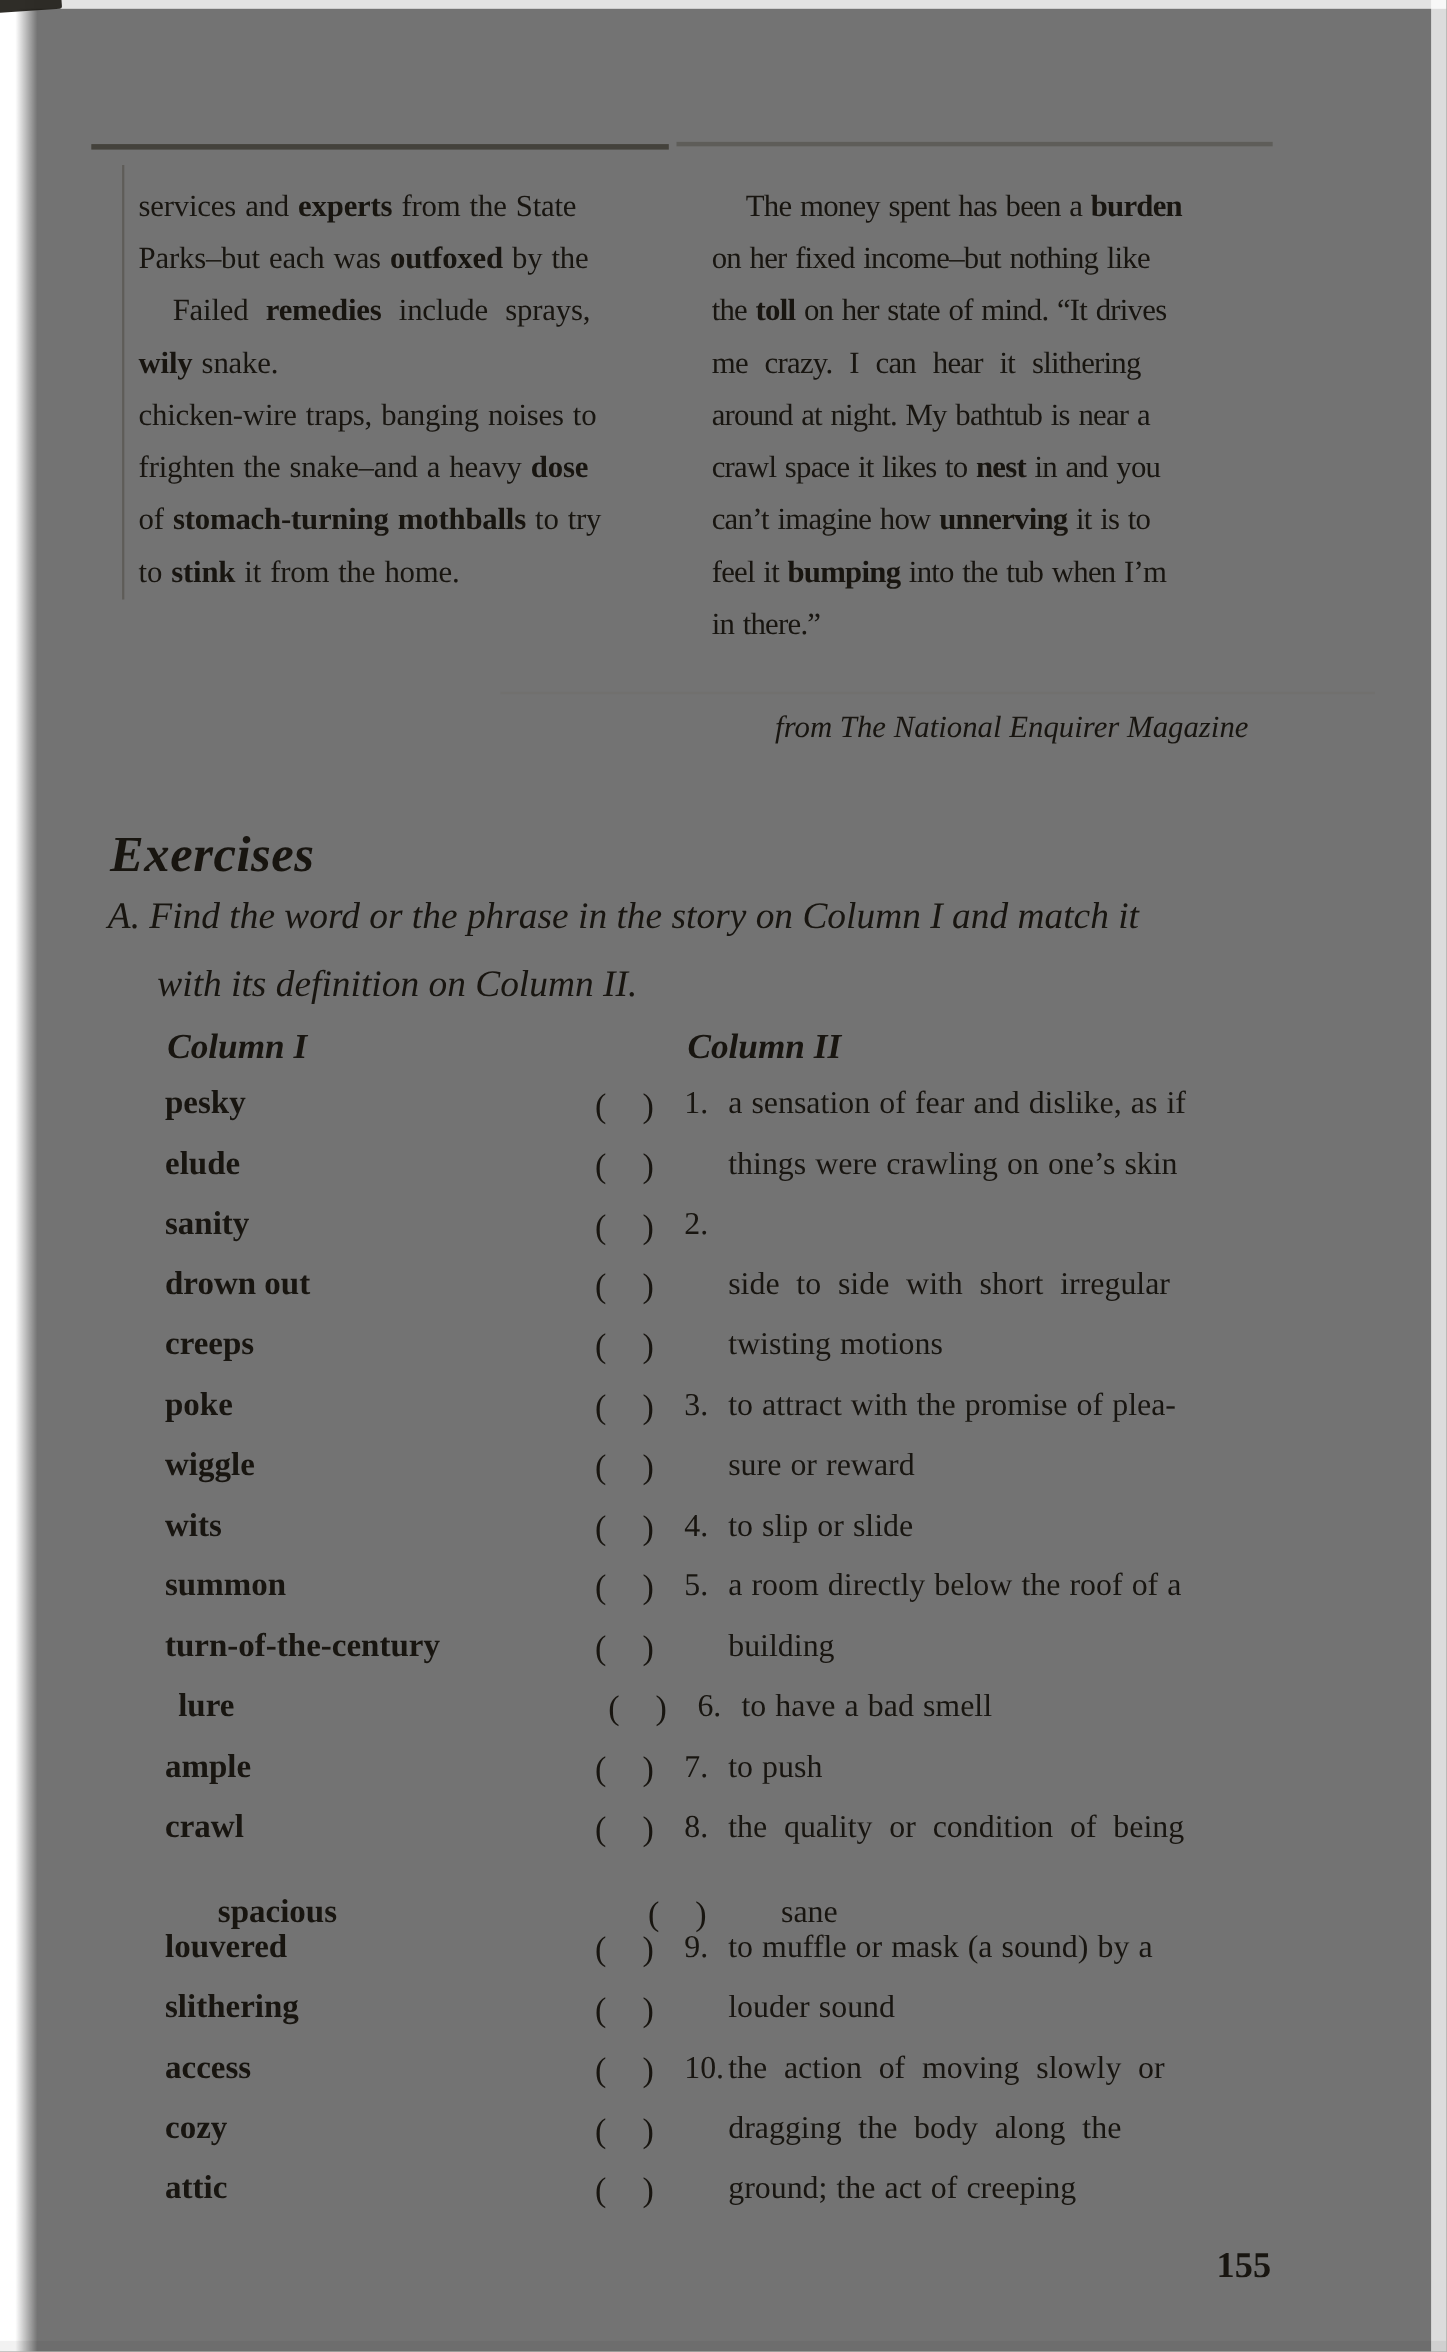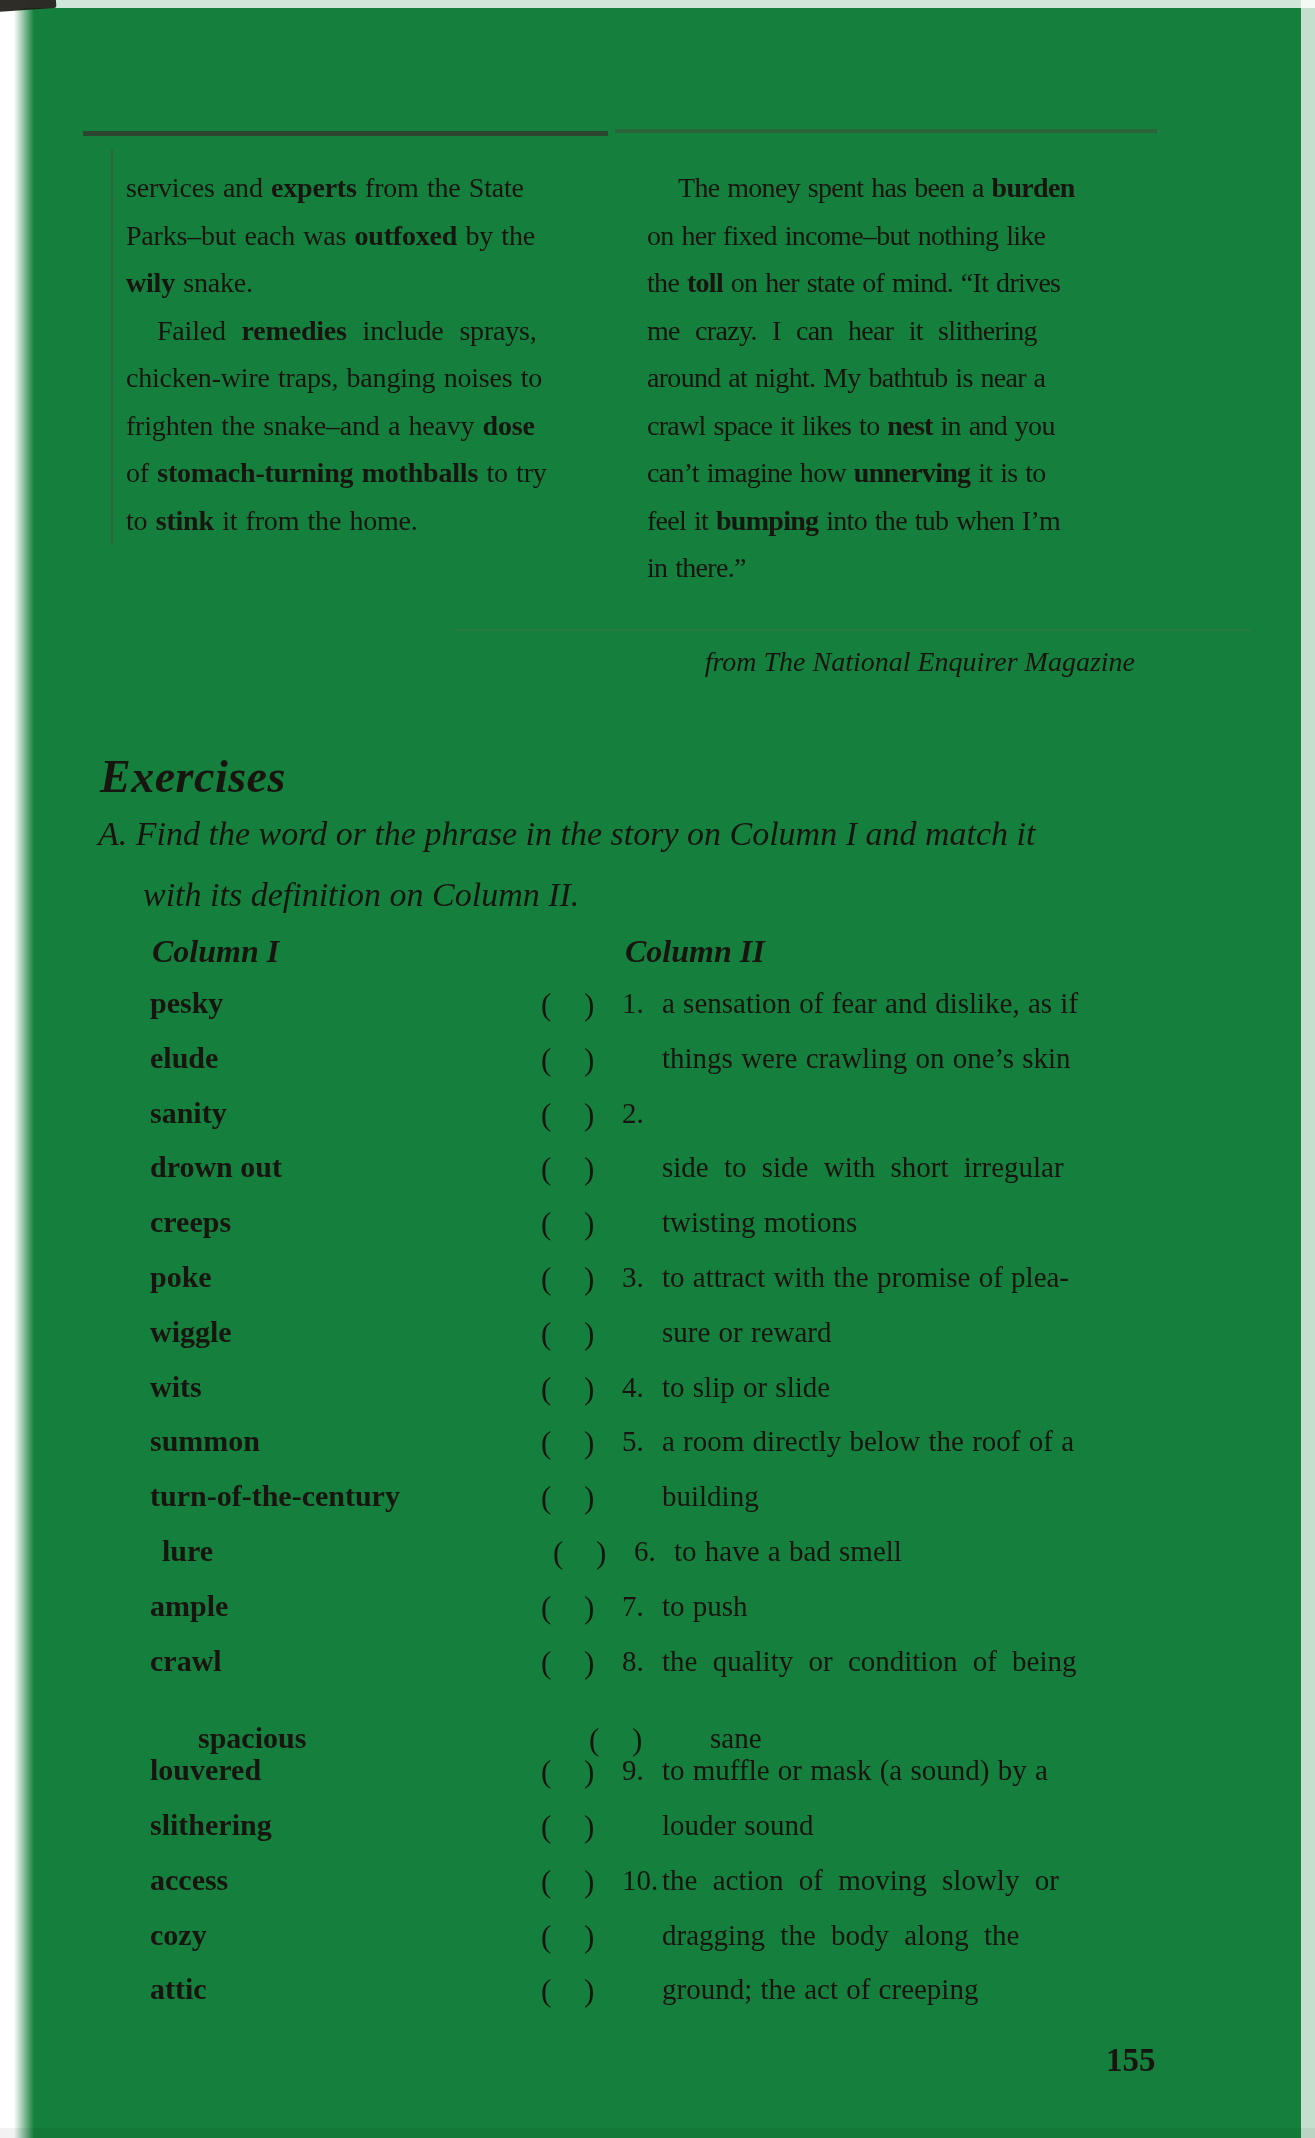--- a/index.html
+++ b/index.html
@@ -1,16 +1,16 @@
 <!DOCTYPE html>
 <html><head>
 <meta charset="utf-8">
 <style>
   html,body{margin:0;padding:0;background:#e8e6e0;}
-  .page{position:relative;width:1315px;height:2138px;background:#15803d;overflow:hidden;
+  .page{position:relative;width:1315px;height:2138px;background:#737373;overflow:hidden;
         font-family:"Liberation Serif",serif;color:#181510;}
   
   .edge-left{position:absolute;left:0;top:0;width:34px;height:100%;
              background:linear-gradient(90deg,#ffffff 0,#ffffff 14px,rgba(255,255,255,0) 34px);}
   .edge-right{position:absolute;right:0;top:0;width:14px;height:100%;background:rgba(255,255,255,.75);}
   .edge-top{position:absolute;left:0;top:0;width:100%;height:8px;background:rgba(255,255,255,.8);}
   .edge-bottom{position:absolute;left:0;bottom:0;width:100%;height:10px;background:rgba(0,0,0,.05);}
   .corner-mark{position:absolute;left:-8px;top:-5px;width:64px;height:15px;background:#1d1b16;
                transform:rotate(-4deg);border-radius:2px;opacity:.92;}
   .art-h1{position:absolute;left:83px;top:131px;width:525px;height:5px;background:#34312a;opacity:.75;}
@@ -55,22 +55,22 @@
   <div class="edge-bottom"></div>
   <div class="corner-mark"></div>
   <div class="art-h1"></div>
   <div class="art-h2"></div>
   <div class="art-h3"></div>
   <div class="art-v1"></div>
 
   <div id="story-left" class="s-col">
       <div class="s-line">services and <b>experts</b> from the State</div>
       <div class="s-line">Parks–but each was <b>outfoxed</b> by the</div>
+      <div class="s-line indent wide">Failed <b>remedies</b> include sprays,</div>
       <div class="s-line"><b>wily</b> snake.</div>
-      <div class="s-line indent wide">Failed <b>remedies</b> include sprays,</div>
       <div class="s-line">chicken-wire traps, banging noises to</div>
       <div class="s-line">frighten the snake–and a heavy <b>dose</b></div>
       <div class="s-line">of <b>stomach-turning mothballs</b> to try</div>
       <div class="s-line">to <b>stink</b> it from the home.</div>
     </div>
   <div id="story-right" class="s-col">
       <div class="s-line indent">The money spent has been a <b>burden</b></div>
       <div class="s-line">on her fixed income–but nothing like</div>
       <div class="s-line">the <b>toll</b> on her state of mind. “It drives</div>
       <div class="s-line wide">me crazy. I can hear it slithering</div>

